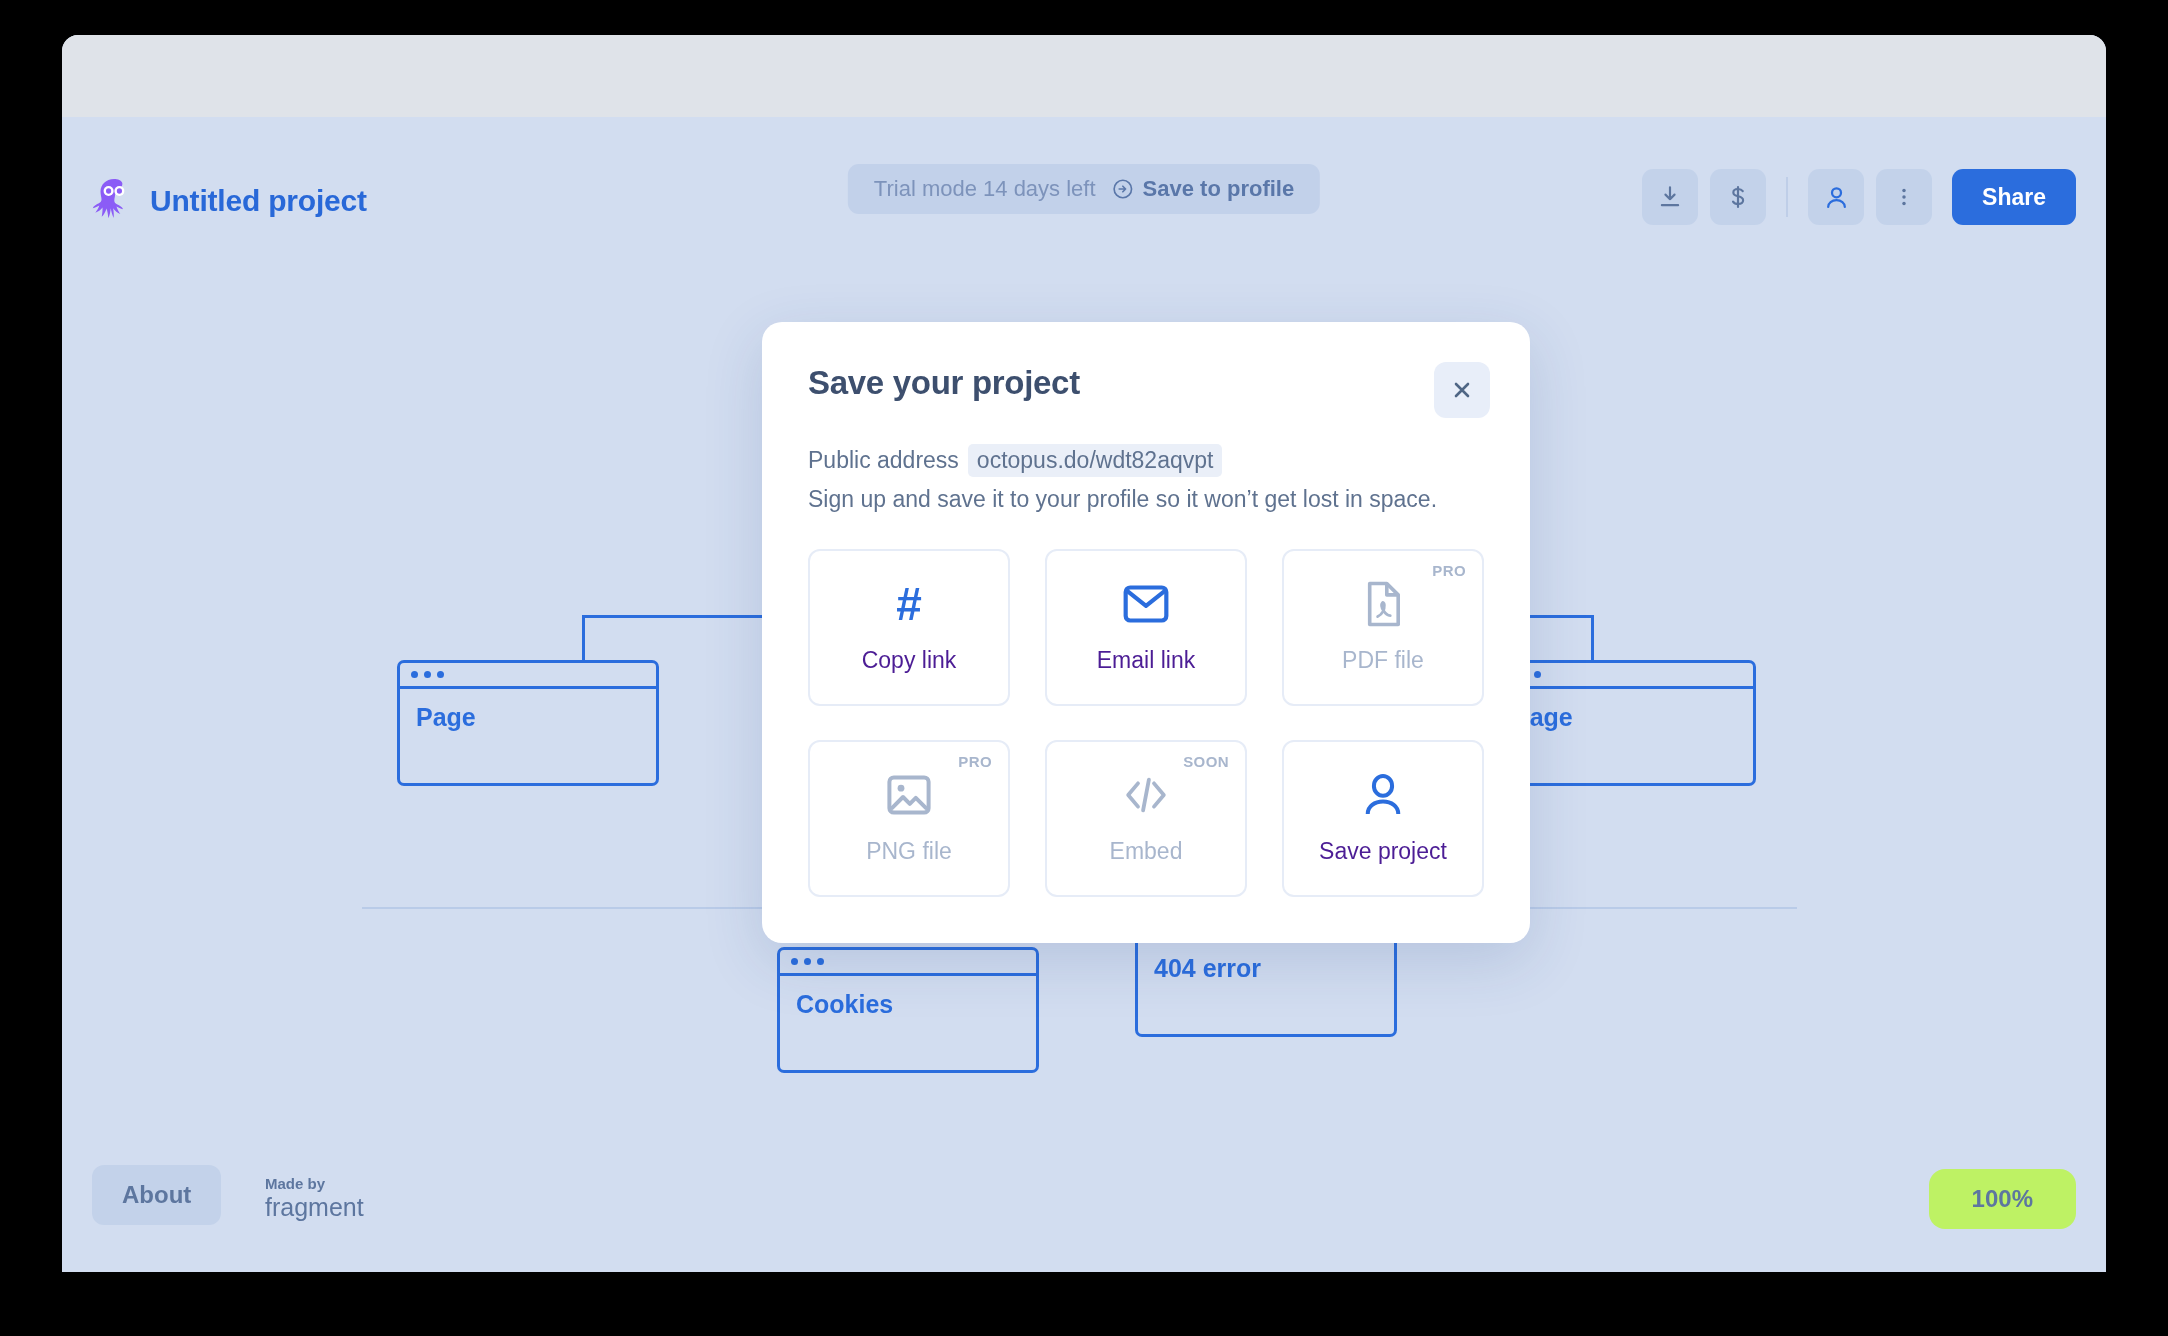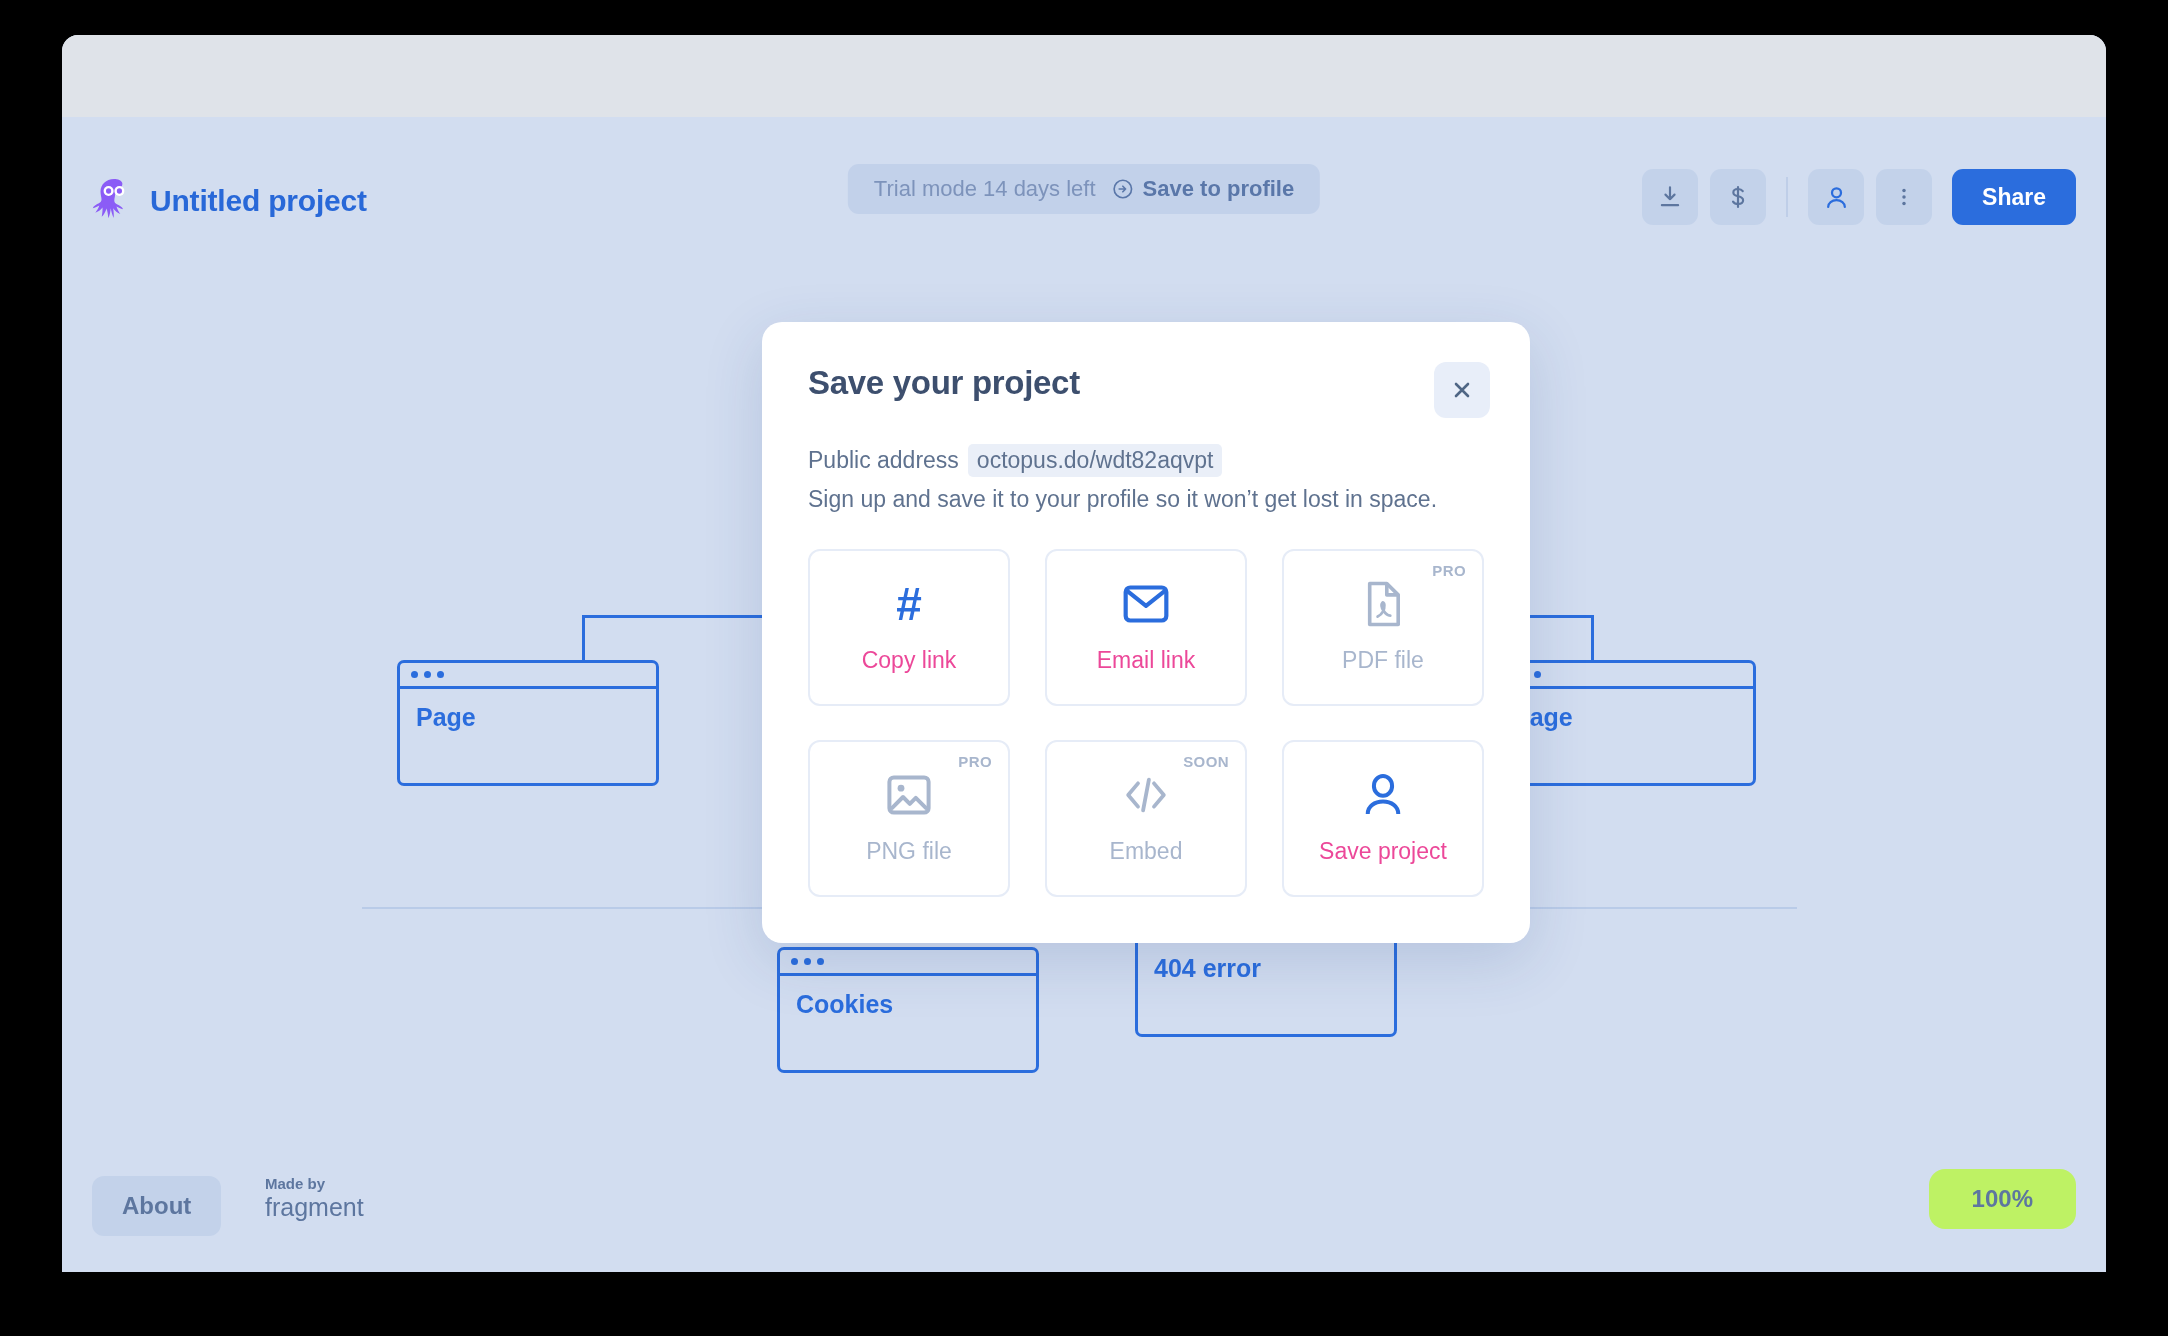--- a/index.html
+++ b/index.html
@@ -124,21 +124,21 @@
   #canvas-divider {
     position: absolute;
     left: 300px; top: 790px;
     width: 1435px; height: 2px;
     background: #b9cbe8;
   }
 
   
   #about-button {
     position: absolute;
-    left: 30px; bottom: 36px;
+    left: 30px; bottom: 47px;
     background: #c3d2ea;
     border-radius: 12px;
     padding: 16px 30px;
     font-size: 24px; font-weight: bold; color: #5d769f;
     cursor: pointer;
   }
   #made-by {
     position: absolute;
     left: 203px; bottom: 52px;
     color: #5d769f; line-height: 1.05;
@@ -204,21 +204,21 @@
     border: 2px solid #e6ecf7;
     border-radius: 12px;
     height: 157px;
     display: flex; flex-direction: column;
     align-items: center; justify-content: center;
     gap: 20px;
     cursor: pointer;
     background: #fff;
   }
   .option-card.disabled { cursor: default; }
-  .option-label { font-size: 23px; color: #ec4899; }
+  .option-label { font-size: 23px; color: #4c1d95; }
   .option-card.disabled .option-label { color: #a8b6cd; }
   .option-badge {
     position: absolute;
     top: 11px; right: 16px;
     font-size: 15px; font-weight: bold;
     color: #a8b6cd; letter-spacing: 0.4px;
   }
   .option-icon { display: flex; align-items: center; justify-content: center; height: 46px; }
   .hash-glyph { font-size: 46px; font-weight: bold; color: #2b6ddd; line-height: 1; }
 </style>

